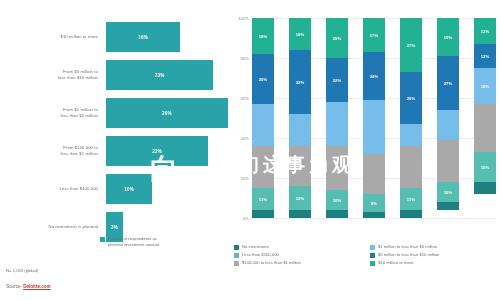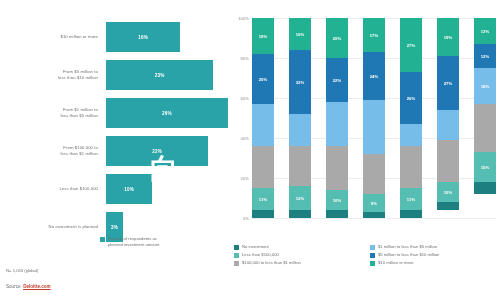--- a/index.html
+++ b/index.html
@@ -340,14 +340,15 @@
         </div>
         <div class="lg-item">
           <div class="lg-sw" style="background: rgb(34, 178, 147);"></div>
           <div class="lg-tx">$10 million or more</div>
         </div>
       </div>
   </div>
 
   <div class="wm" style="left:42px;top:152px;font-size:30px;opacity:1;">检</div>
   <div class="wm" style="left:150px;top:150px;font-size:28px;">向</div>
+  <div class="wm" style="left:240px;top:152px;font-size:19px;letter-spacing:4px;">们这事为观</div>
 
 </div>
 
 </body></html>

